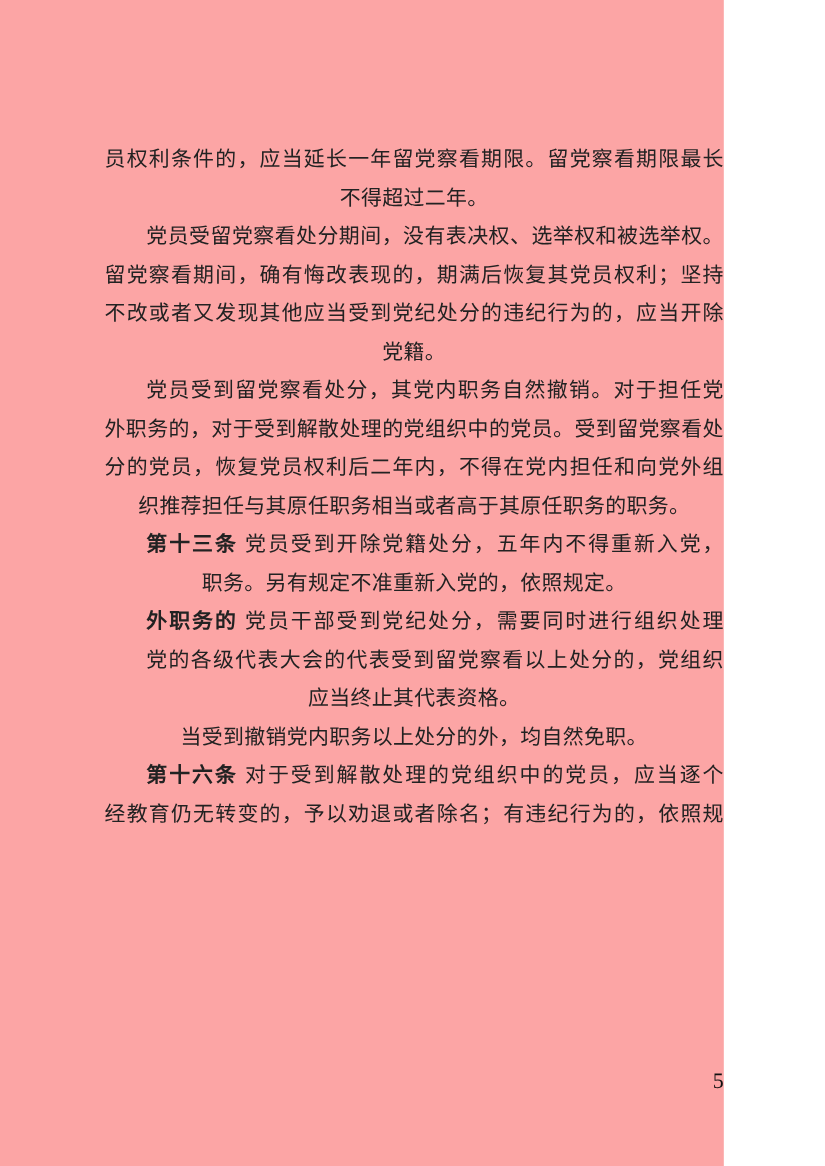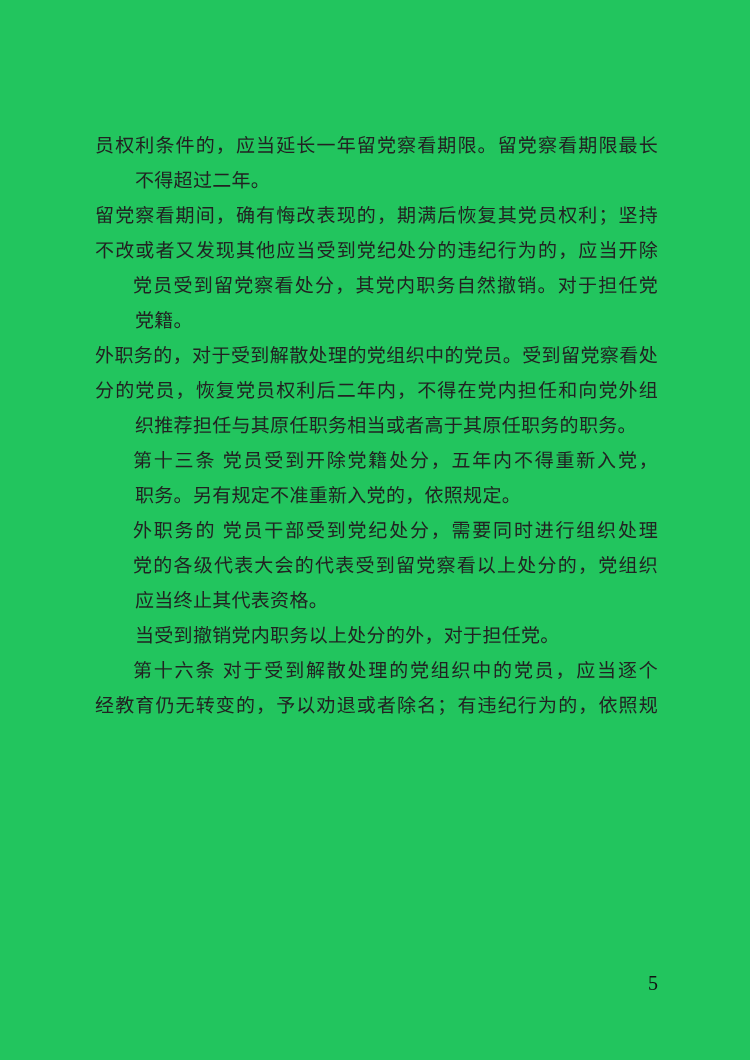--- a/index.html
+++ b/index.html
@@ -2,23 +2,23 @@
 <html lang="zh-CN"><head>
 <meta charset="utf-8">
 <style>
   html, body {
     margin: 0;
     padding: 0;
     background: #ffffff;
   }
   .page {
     position: relative;
-    width: 750px;
+    width: 658px;
     height: 1060px;
-    background: #22c55e;
+    background: #fca5a5;
     overflow: hidden;
     font-family: "Liberation Serif", "DejaVu Serif", serif;
     color: #222222;
   }
   .textblock {
     position: absolute;
     left: 95px;
     top: 128px;
     width: 563px;
     font-size: 19px;
@@ -29,65 +29,65 @@
     letter-spacing: 0.3px;
   }
   
   .j {
     text-align: justify;
     text-align-last: justify;
     text-justify: inter-character;
   }
   
   .l {
-    text-align: left;
-    margin-left: 40px;
+    text-align: center;
   }
   
   .ind {
     text-indent: 38px;
   }
   .b {
-    font-weight: normal;
+    font-weight: bold;
   }
   .pagenum {
     position: absolute;
     left: 95px;
     top: 968px;
     width: 563px;
     height: 30px;
     line-height: 30px;
     text-align: right;
     font-size: 20px;
     color: #111111;
   }
 </style>
 </head>
 <body>
 
 <div class="page">
   <div class="textblock">
     <div class="ln j">员权利条件的，应当延长一年留党察看期限。留党察看期限最长</div>
     <div class="ln l">不得超过二年。</div>
+    <div class="ln j ind">党员受留党察看处分期间，没有表决权、选举权和被选举权。</div>
     <div class="ln j">留党察看期间，确有悔改表现的，期满后恢复其党员权利；坚持</div>
     <div class="ln j">不改或者又发现其他应当受到党纪处分的违纪行为的，应当开除</div>
+    <div class="ln l">党籍。</div>
     <div class="ln j ind">党员受到留党察看处分，其党内职务自然撤销。对于担任党</div>
-    <div class="ln l">党籍。</div>
     <div class="ln j">外职务的，对于受到解散处理的党组织中的党员。受到留党察看处</div>
     <div class="ln j">分的党员，恢复党员权利后二年内，不得在党内担任和向党外组</div>
     <div class="ln l">织推荐担任与其原任职务相当或者高于其原任职务的职务。</div>
     <div class="ln j ind">
       <span class="b">第十三条</span><span> 党员受到开除党籍处分，五年内不得重新入党，</span>
     </div>
     <div class="ln l">职务。另有规定不准重新入党的，依照规定。</div>
     <div class="ln j ind">
       <span class="b">外职务的</span><span> 党员干部受到党纪处分，需要同时进行组织处理</span>
     </div>
     <div class="ln j ind">党的各级代表大会的代表受到留党察看以上处分的，党组织</div>
     <div class="ln l">应当终止其代表资格。</div>
-    <div class="ln l">当受到撤销党内职务以上处分的外，对于担任党。</div>
+    <div class="ln l">当受到撤销党内职务以上处分的外，均自然免职。</div>
     <div class="ln j ind">
       <span class="b">第十六条</span><span> 对于受到解散处理的党组织中的党员，应当逐个</span>
     </div>
     <div class="ln j">经教育仍无转变的，予以劝退或者除名；有违纪行为的，依照规</div>
   </div>
   <div class="pagenum">5</div>
 </div>
 
 </body></html>

